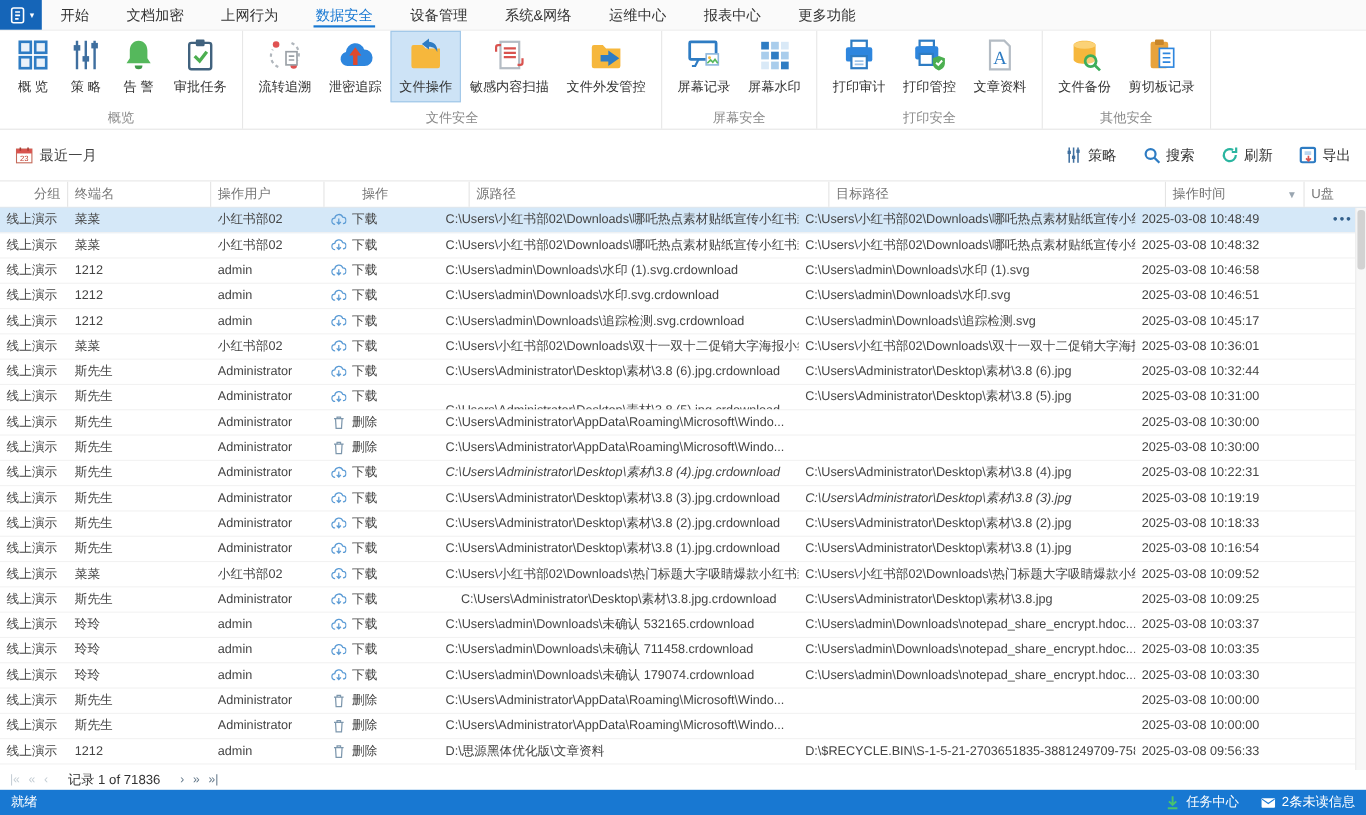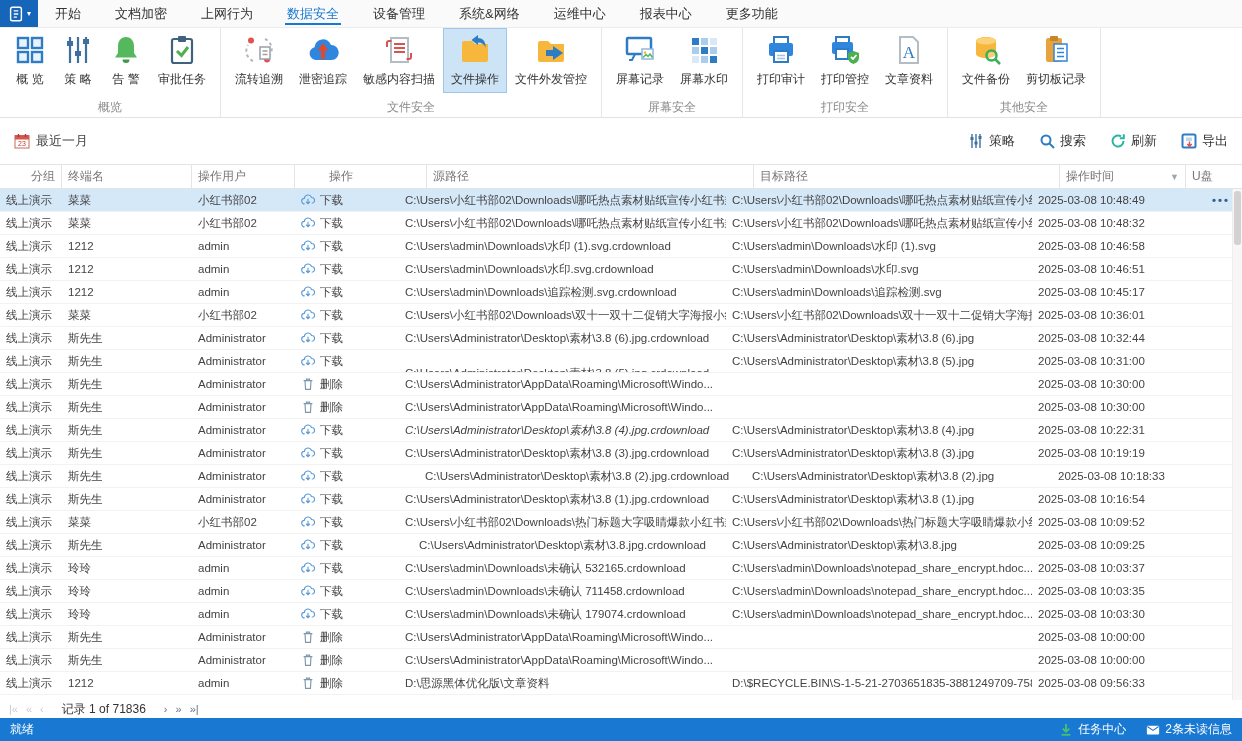--- a/index.html
+++ b/index.html
@@ -154,38 +154,38 @@
         </div>
         <div class="ribbon-item">
           <span class="icn">
             <svg viewBox="0 0 32 32">
               <path d="M9 26a6.5 6.5 0 0 1-1.5-12.8A8.5 8.5 0 0 1 24 11a6.8 6.8 0 0 1 .5 15z" fill="#2e86de"></path>
               <path d="M16 9l5.5 7.5H18V25h-4v-8.5h-3.5z" fill="#e0492e"></path>
             </svg>
           </span>
           <span class="rlabel">泄密追踪</span>
         </div>
+        <div class="ribbon-item selected">
+          <span class="icn">
+            <svg viewBox="0 0 32 32">
+              <path d="M3 9a2 2 0 0 1 2-2h8l3 3h13v16a2 2 0 0 1-2 2H5a2 2 0 0 1-2-2z" fill="#f6b73c"></path>
+              <path d="M19 1l-6.5 5L19 11V8.5c4 0 6.5 2 7.5 5 .6-6.5-3.5-9.5-7.5-9.5z" fill="#2e7cc3"></path>
+            </svg>
+          </span>
+          <span class="rlabel">文件操作</span>
+        </div>
         <div class="ribbon-item">
           <span class="icn">
             <svg viewBox="0 0 32 32">
               <rect x="8" y="4" width="17" height="24" fill="#fff" stroke="#b4bcc4" stroke-width="2"></rect>
               <path d="M11 10h11M11 14h11M11 18h11" stroke="#d9534f" stroke-width="2"></path>
               <path d="M4 13V9a2 2 0 0 1 2-2h2.5M28 19v4a2 2 0 0 1-2 2h-2.5" stroke="#d9534f" stroke-width="2" fill="none"></path>
             </svg>
           </span>
           <span class="rlabel">敏感内容扫描</span>
-        </div>
-        <div class="ribbon-item selected">
-          <span class="icn">
-            <svg viewBox="0 0 32 32">
-              <path d="M3 9a2 2 0 0 1 2-2h8l3 3h13v16a2 2 0 0 1-2 2H5a2 2 0 0 1-2-2z" fill="#f6b73c"></path>
-              <path d="M19 1l-6.5 5L19 11V8.5c4 0 6.5 2 7.5 5 .6-6.5-3.5-9.5-7.5-9.5z" fill="#2e7cc3"></path>
-            </svg>
-          </span>
-          <span class="rlabel">文件操作</span>
         </div>
         <div class="ribbon-item">
           <span class="icn">
             <svg viewBox="0 0 32 32">
               <path d="M3 9a2 2 0 0 1 2-2h8l3 3h13v16a2 2 0 0 1-2 2H5a2 2 0 0 1-2-2z" fill="#f6b73c"></path>
               <path d="M18 12v4h-7v6h7v4l10-7z" fill="#2e7cc3"></path>
             </svg>
           </span>
           <span class="rlabel">文件外发管控</span>
         </div>
@@ -584,38 +584,38 @@
         <div class="td op" style="width: 104px;">
           <span class="icn">
             <svg viewBox="0 0 16 16" fill="none" stroke="#5b9bd5" stroke-width="1.3">
               <path d="M4.2 12.5a3.2 3.2 0 0 1-.4-6.4 4.3 4.3 0 0 1 8.3-1 3.3 3.3 0 0 1 .2 6.6"></path>
               <path d="M8 6.5v5.5M5.8 10l2.2 2.3L10.2 10"></path>
             </svg>
           </span>
           <span>下载</span>
         </div>
         <div class="td" style="width: 327px;">C:\Users\Administrator\Desktop\素材\3.8 (3).jpg.crdownload</div>
-        <div class="td" style="width: 306px;">C:\Users\Administrator\Desktop\素材\3.8 (3).jpg</div>
+        <div class="td" style="width: 306px; font-style: italic;">C:\Users\Administrator\Desktop\素材\3.8 (3).jpg</div>
         <div class="td" style="width: 126px;">2025-03-08 10:19:19</div>
         <div class="td" style="width: 62px;"></div>
       </div>
       <div class="tr">
         <div class="td" style="width: 62px;">线上演示</div>
         <div class="td" style="width: 130px;">斯先生</div>
         <div class="td" style="width: 103px;">Administrator</div>
         <div class="td op" style="width: 104px;">
           <span class="icn">
             <svg viewBox="0 0 16 16" fill="none" stroke="#5b9bd5" stroke-width="1.3">
               <path d="M4.2 12.5a3.2 3.2 0 0 1-.4-6.4 4.3 4.3 0 0 1 8.3-1 3.3 3.3 0 0 1 .2 6.6"></path>
               <path d="M8 6.5v5.5M5.8 10l2.2 2.3L10.2 10"></path>
             </svg>
           </span>
           <span>下载</span>
         </div>
-        <div class="td" style="width: 327px; margin-left: 20px;">C:\Users\Administrator\Desktop\素材\3.8 (2).jpg.crdownload</div>
+        <div class="td" style="width: 327px;">C:\Users\Administrator\Desktop\素材\3.8 (2).jpg.crdownload</div>
         <div class="td" style="width: 306px;">C:\Users\Administrator\Desktop\素材\3.8 (2).jpg</div>
         <div class="td" style="width: 126px;">2025-03-08 10:18:33</div>
         <div class="td" style="width: 62px;"></div>
       </div>
       <div class="tr">
         <div class="td" style="width: 62px;">线上演示</div>
         <div class="td" style="width: 130px;">斯先生</div>
         <div class="td" style="width: 103px;">Administrator</div>
         <div class="td op" style="width: 104px;">
           <span class="icn">

